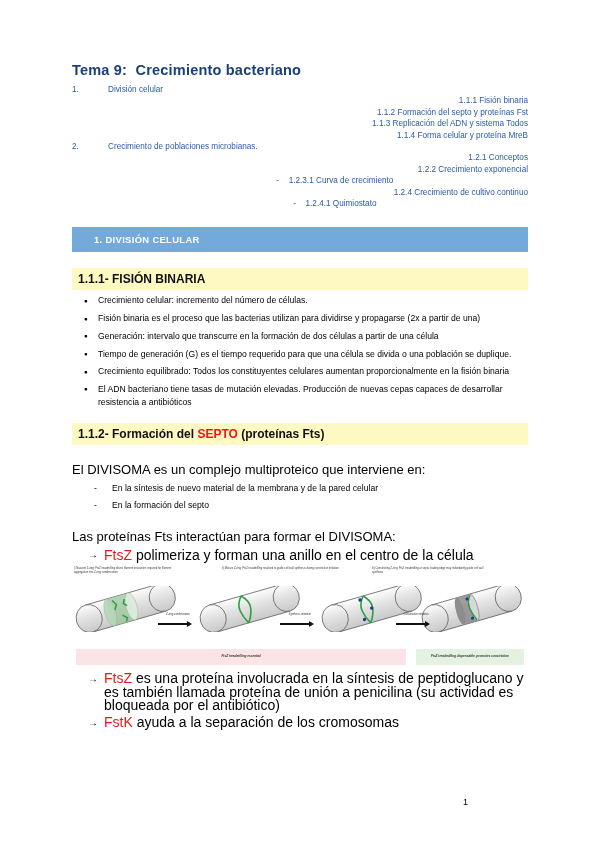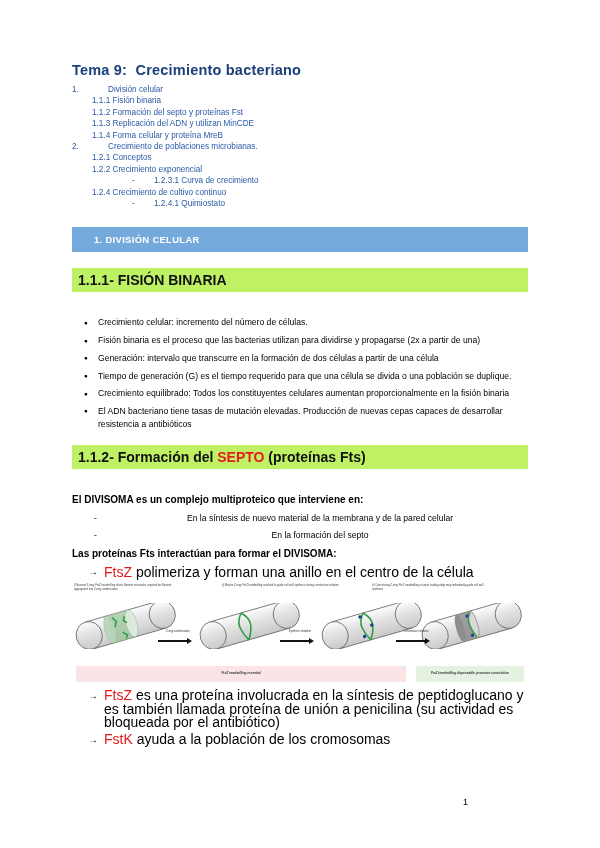--- a/index.html
+++ b/index.html
@@ -32,52 +32,51 @@
     color: #1a3f7a;
     letter-spacing: 0.2px;
     margin: 0 0 6px 0;
     white-space: pre;
   }
 
   
   .toc { color: #2a5aa8; font-size: 8.2px; line-height: 11.4px; margin-bottom: 4px; }
   .toc-l1 { padding-left: 18px; text-indent: -18px; margin-left: 18px; }
   .toc-l1 .num { display: inline-block; width: 18px; }
-  .toc-l2 { margin-left: 20px; }
-  .toc-l3 { margin-left: 60px; }
+  .toc-l2 { margin-left: 20px; text-align: right; }
+  .toc-l3 { margin-left: 60px; text-align: center; }
   .toc-l3 .dash { display: inline-block; width: 22px; }
 
   
   .h1-bar {
     background: #74a9dc;
     color: #ffffff;
     font-weight: bold;
     font-size: 9.4px;
     letter-spacing: 0.35px;
     padding: 7px 0 7px 22px;
     margin-top: 18px;
     margin-bottom: 16px;
   }
   .h2-bar {
-    background: #bef264;
+    background: #fef9c3;
     color: #111111;
     font-weight: bold;
-    font-size: 14px;
+    font-size: 12px;
     padding: 4px 0 4px 6px;
     margin-top: 14px;
-    margin-bottom: 24px;
+    margin-bottom: 4px;
   }
   .h2-bar .hl-red { color: #e8191b; }
 
   
   .para {
-    font-size: 10px;
+    font-size: 13px;
     line-height: 13px;
-    margin: 5px 0 6px 0;
-    font-weight: bold;
+    margin: 18px 0 6px 0;
   }
   ul.bullets {
     list-style: none;
     margin: 0 0 0 0;
     padding: 0 0 0 0;
   }
   ul.bullets > li {
     position: relative;
     font-size: 8.6px;
     line-height: 13.2px;
@@ -88,21 +87,20 @@
     content: "\25CF";
     position: absolute;
     left: 12px;
     top: -0.5px;
     font-size: 6.2px;
   }
   ul.dashes {
     list-style: none;
     margin: 3px 0 0 0;
     padding: 0;
-    text-align: center;
   }
   ul.dashes > li {
     position: relative;
     font-size: 8.6px;
     line-height: 13.2px;
     padding-left: 40px;
     margin-bottom: 3px;
   }
   ul.dashes > li::before {
     content: "-";
@@ -240,21 +238,21 @@
 
 <div class="page">
   <div class="content">
 
     <div class="doc-title">Tema 9:  Crecimiento bacteriano</div>
 
     <div class="toc">
       <div class="toc-l1"><span class="num">1.</span><span>División celular</span></div>
       <div class="toc-l2">1.1.1 Fisión binaria</div>
       <div class="toc-l2">1.1.2 Formación del septo y proteínas Fst</div>
-      <div class="toc-l2">1.1.3 Replicación del ADN y utilizan MinCDE</div>
+      <div class="toc-l2">1.1.3 Replicación del ADN y sistema Todos</div>
       <div class="toc-l2">1.1.4 Forma celular y proteína MreB</div>
       <div class="toc-l1"><span class="num">2.</span><span>Crecimiento de poblaciones microbianas.</span></div>
       <div class="toc-l2">1.2.1 Conceptos</div>
       <div class="toc-l2">1.2.2 Crecimiento exponencial</div>
       <div class="toc-l3"><span class="dash">-</span><span>1.2.3.1 Curva de crecimiento</span></div>
       <div class="toc-l2">1.2.4 Crecimiento de cultivo continuo</div>
       <div class="toc-l3"><span class="dash">-</span><span>1.2.4.1 Quimiostato</span></div>
     </div>
 
     <div class="h1-bar">1.  DIVISIÓN CELULAR</div>
@@ -395,19 +393,19 @@
       </div>
 
       <div class="bandrow">
         <div class="band pink">FtsZ treadmilling essential</div>
         <div class="band green">FtsZ treadmilling dispensable, promotes constriction</div>
       </div>
     </div>
 
     <ul class="arrows">
       <li><span class="prot">FtsZ</span><span> es una proteína involucrada en la síntesis de peptidoglucano y es también llamada proteína de unión a penicilina (su actividad es bloqueada por el antibiótico)</span></li>
-      <li><span class="prot">FstK</span><span> ayuda a la población de los cromosomas</span></li>
+      <li><span class="prot">FstK</span><span> ayuda a la separación de los cromosomas</span></li>
     </ul>
 
   </div>
 
   <div class="page-num">1</div>
 </div>
 
 </body></html>

